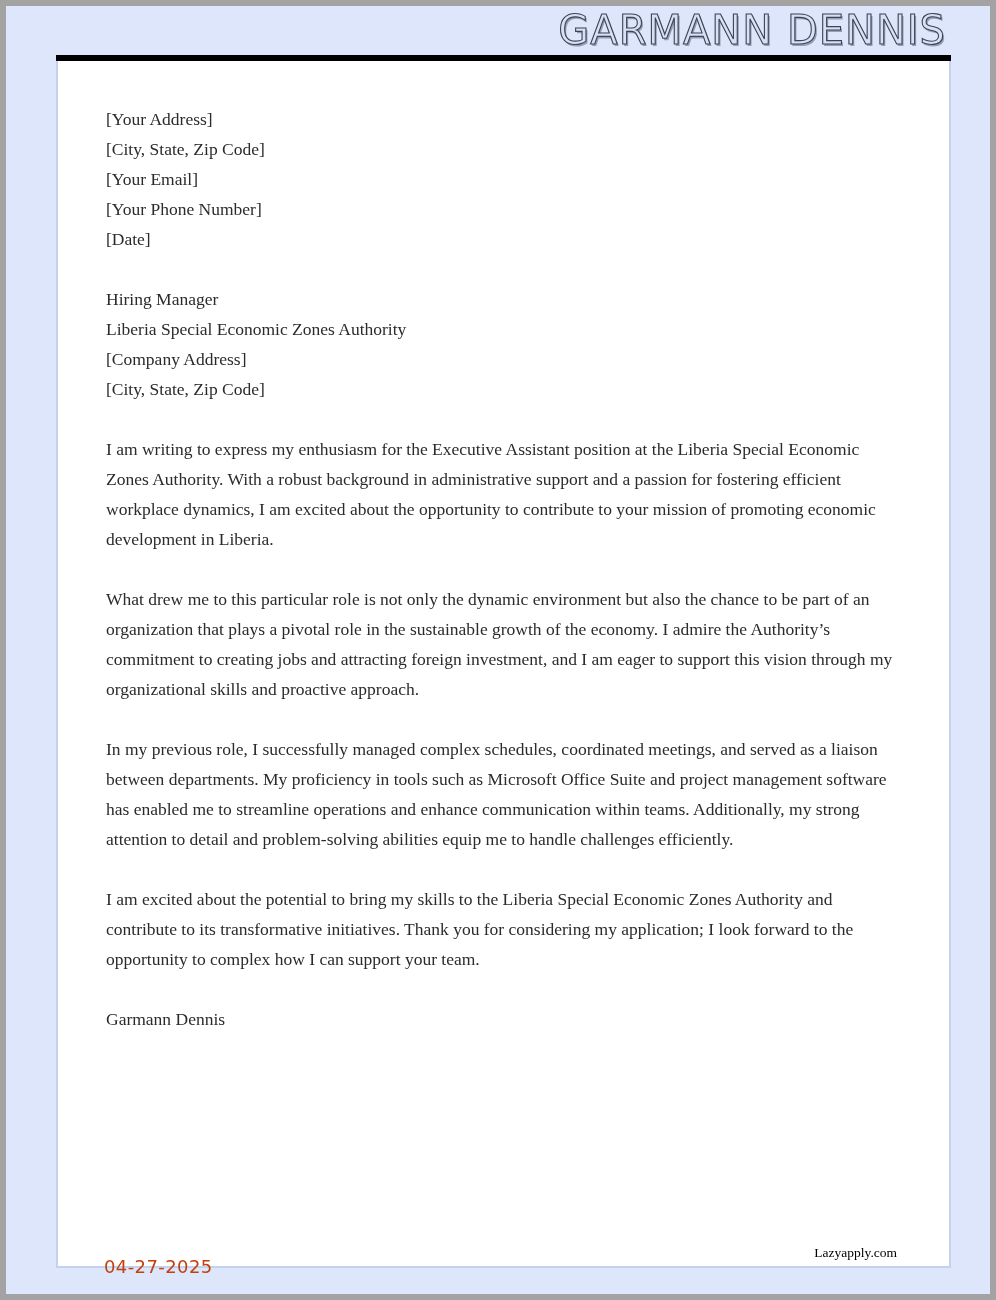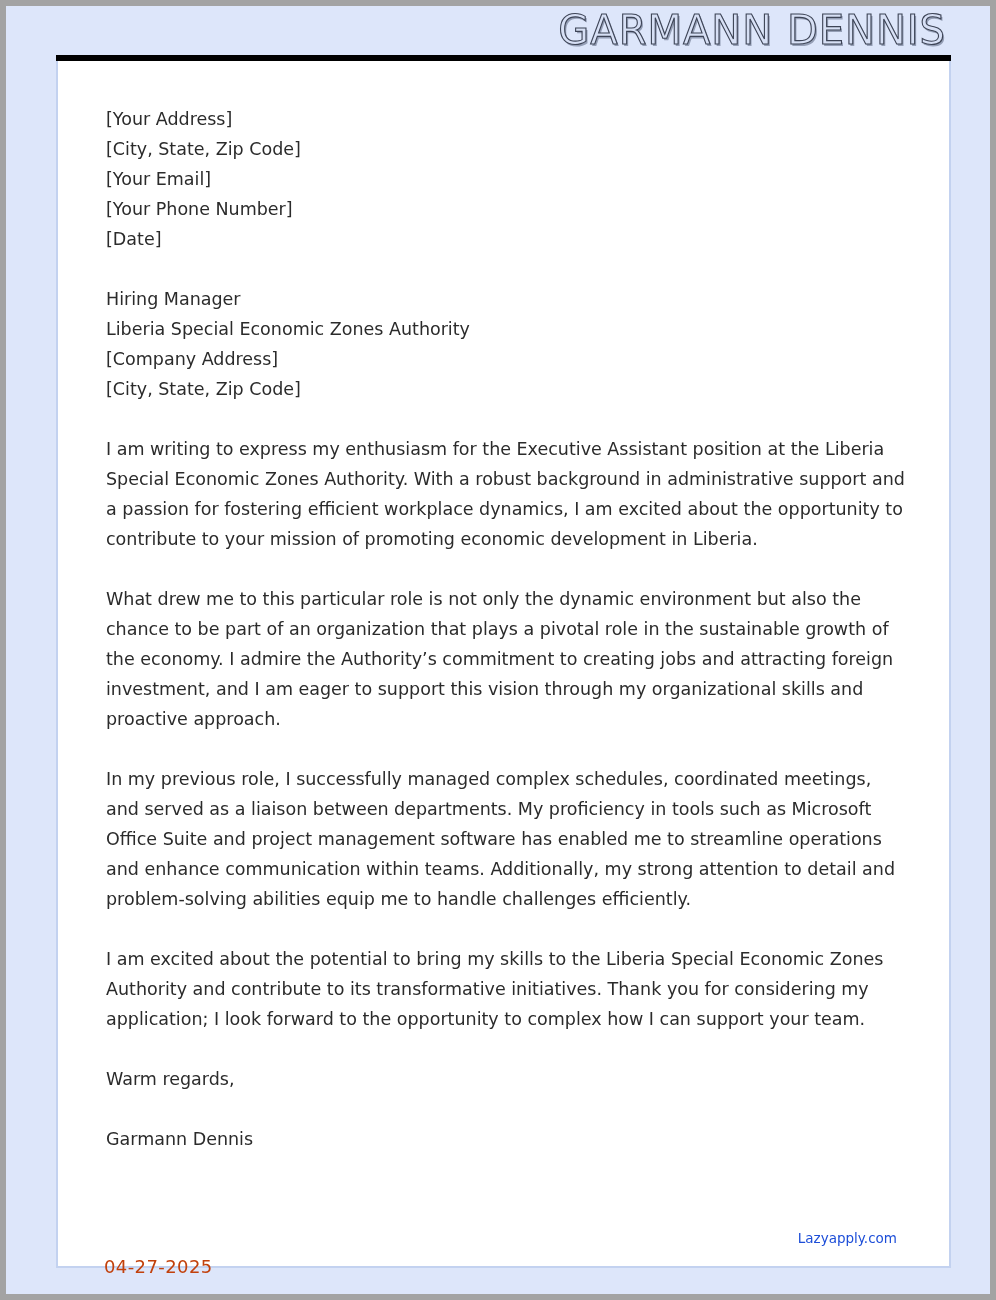--- a/index.html
+++ b/index.html
@@ -65,20 +65,21 @@
     left: 50px;
     top: 55px;
     width: 895px;
     height: 1207px;
     box-sizing: border-box;
     background: #ffffff;
     border-left: 2px solid #c3d2f0;
     border-right: 2px solid #c3d2f0;
     border-bottom: 2px solid #c3d2f0;
     overflow: visible;
+    font-family: Liberation Serif, serif;
   }
 
   #letter-body {
     position: absolute;
     left: 48px;
     top: 43px;
     width: 800px;
   }
 
   .text-block {
@@ -105,24 +106,24 @@
     font-size: 18px;
     line-height: 22px;
     color: #c2410c;
     letter-spacing: 0.4px;
   }
 
   
   #footer-brand {
     position: absolute;
     right: 52px;
-    bottom: 19px;
+    bottom: 4px;
     font-size: 13.5px;
     line-height: 18px;
-    color: #1d4ed8;
+    color: #000000;
   }
 </style>
 </head>
 <body>
 
 <div id="doc-frame">
 
   <div id="header-band">
     <div id="candidate-name">GARMANN DENNIS</div>
   </div>
@@ -146,21 +147,20 @@
 
 
       <div class="text-block para">I am writing to express my enthusiasm for the Executive Assistant position at the Liberia Special Economic Zones Authority. With a robust background in administrative support and a passion for fostering efficient workplace dynamics, I am excited about the opportunity to contribute to your mission of promoting economic development in Liberia.</div>
 
       <div class="text-block para">What drew me to this particular role is not only the dynamic environment but also the chance to be part of an organization that plays a pivotal role in the sustainable growth of the economy. I admire the Authority’s commitment to creating jobs and attracting foreign investment, and I am eager to support this vision through my organizational skills and proactive approach.</div>
 
       <div class="text-block para">In my previous role, I successfully managed complex schedules, coordinated meetings, and served as a liaison between departments. My proficiency in tools such as Microsoft Office Suite and project management software has enabled me to streamline operations and enhance communication within teams. Additionally, my strong attention to detail and problem-solving abilities equip me to handle challenges efficiently.</div>
 
       <div class="text-block para">I am excited about the potential to bring my skills to the Liberia Special Economic Zones Authority and contribute to its transformative initiatives. Thank you for considering my application; I look forward to the opportunity to complex how I can support your team.</div>
 
-      <div class="text-block">Warm regards,</div>
 
       <div id="signature-name">Garmann Dennis</div>
 
     </div>
 
     <div id="footer-brand">Lazyapply.com</div>
 
   </div>
 
   <div id="letter-date">04-27-2025</div>

